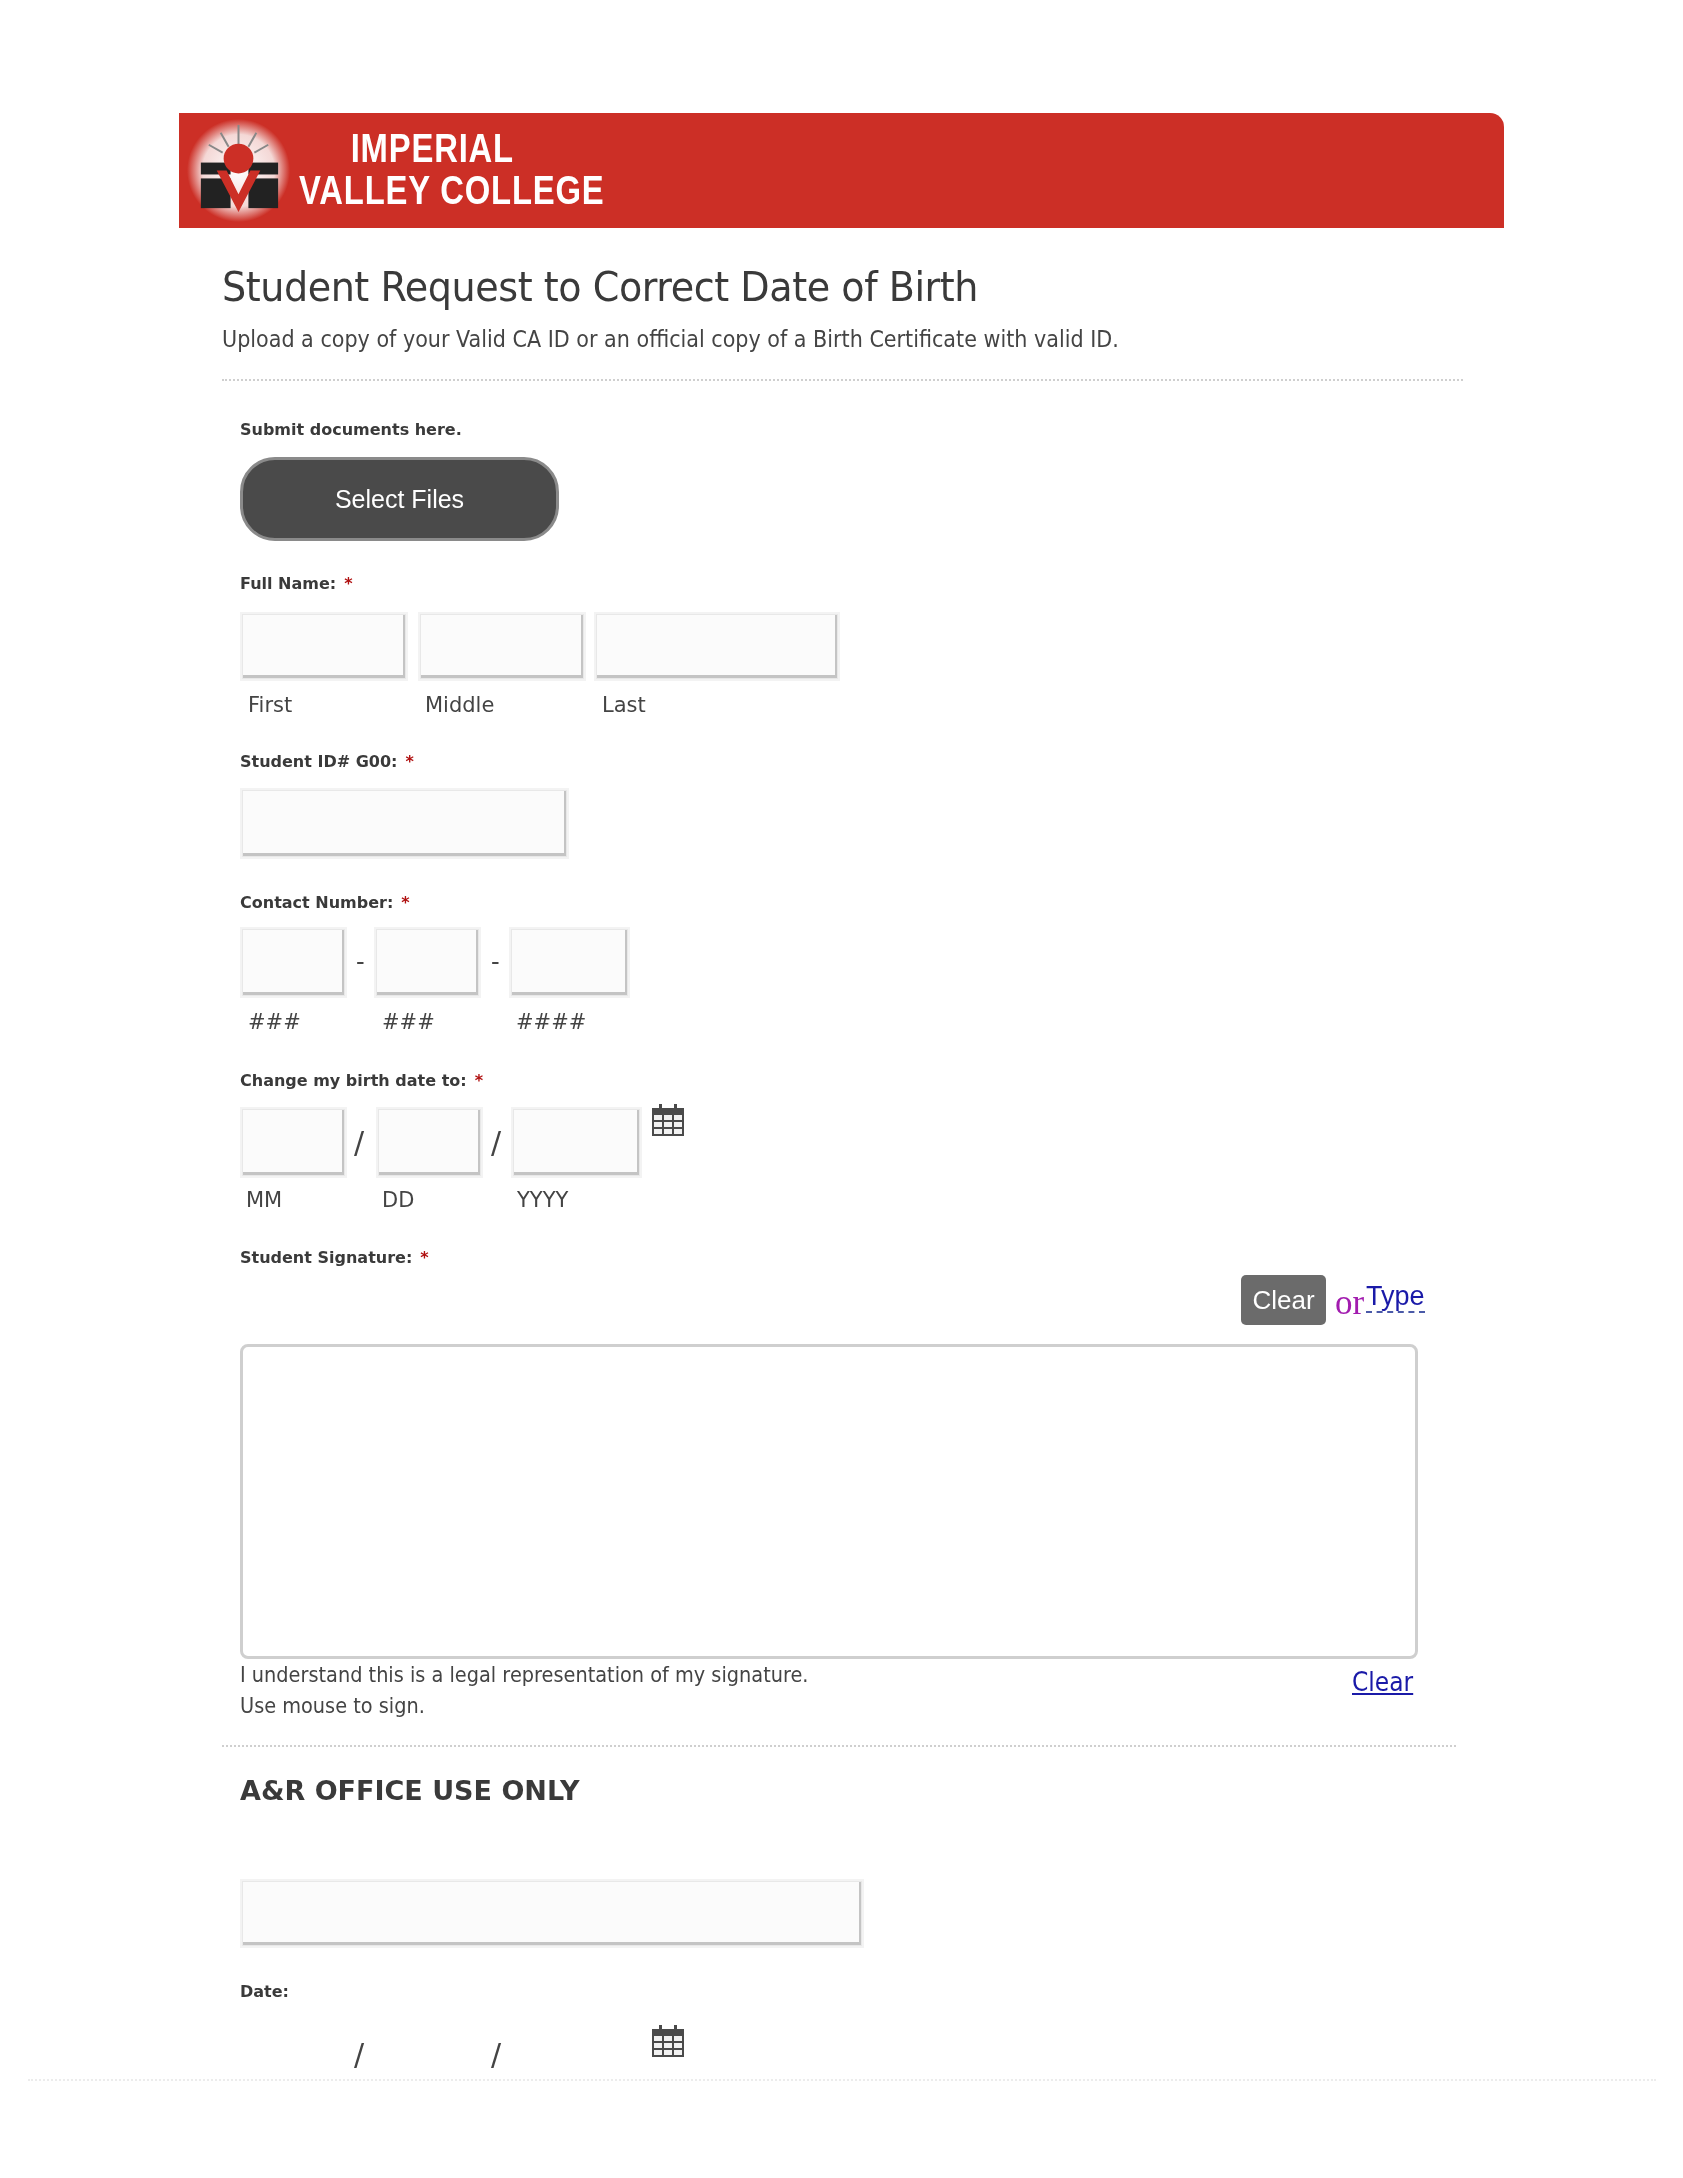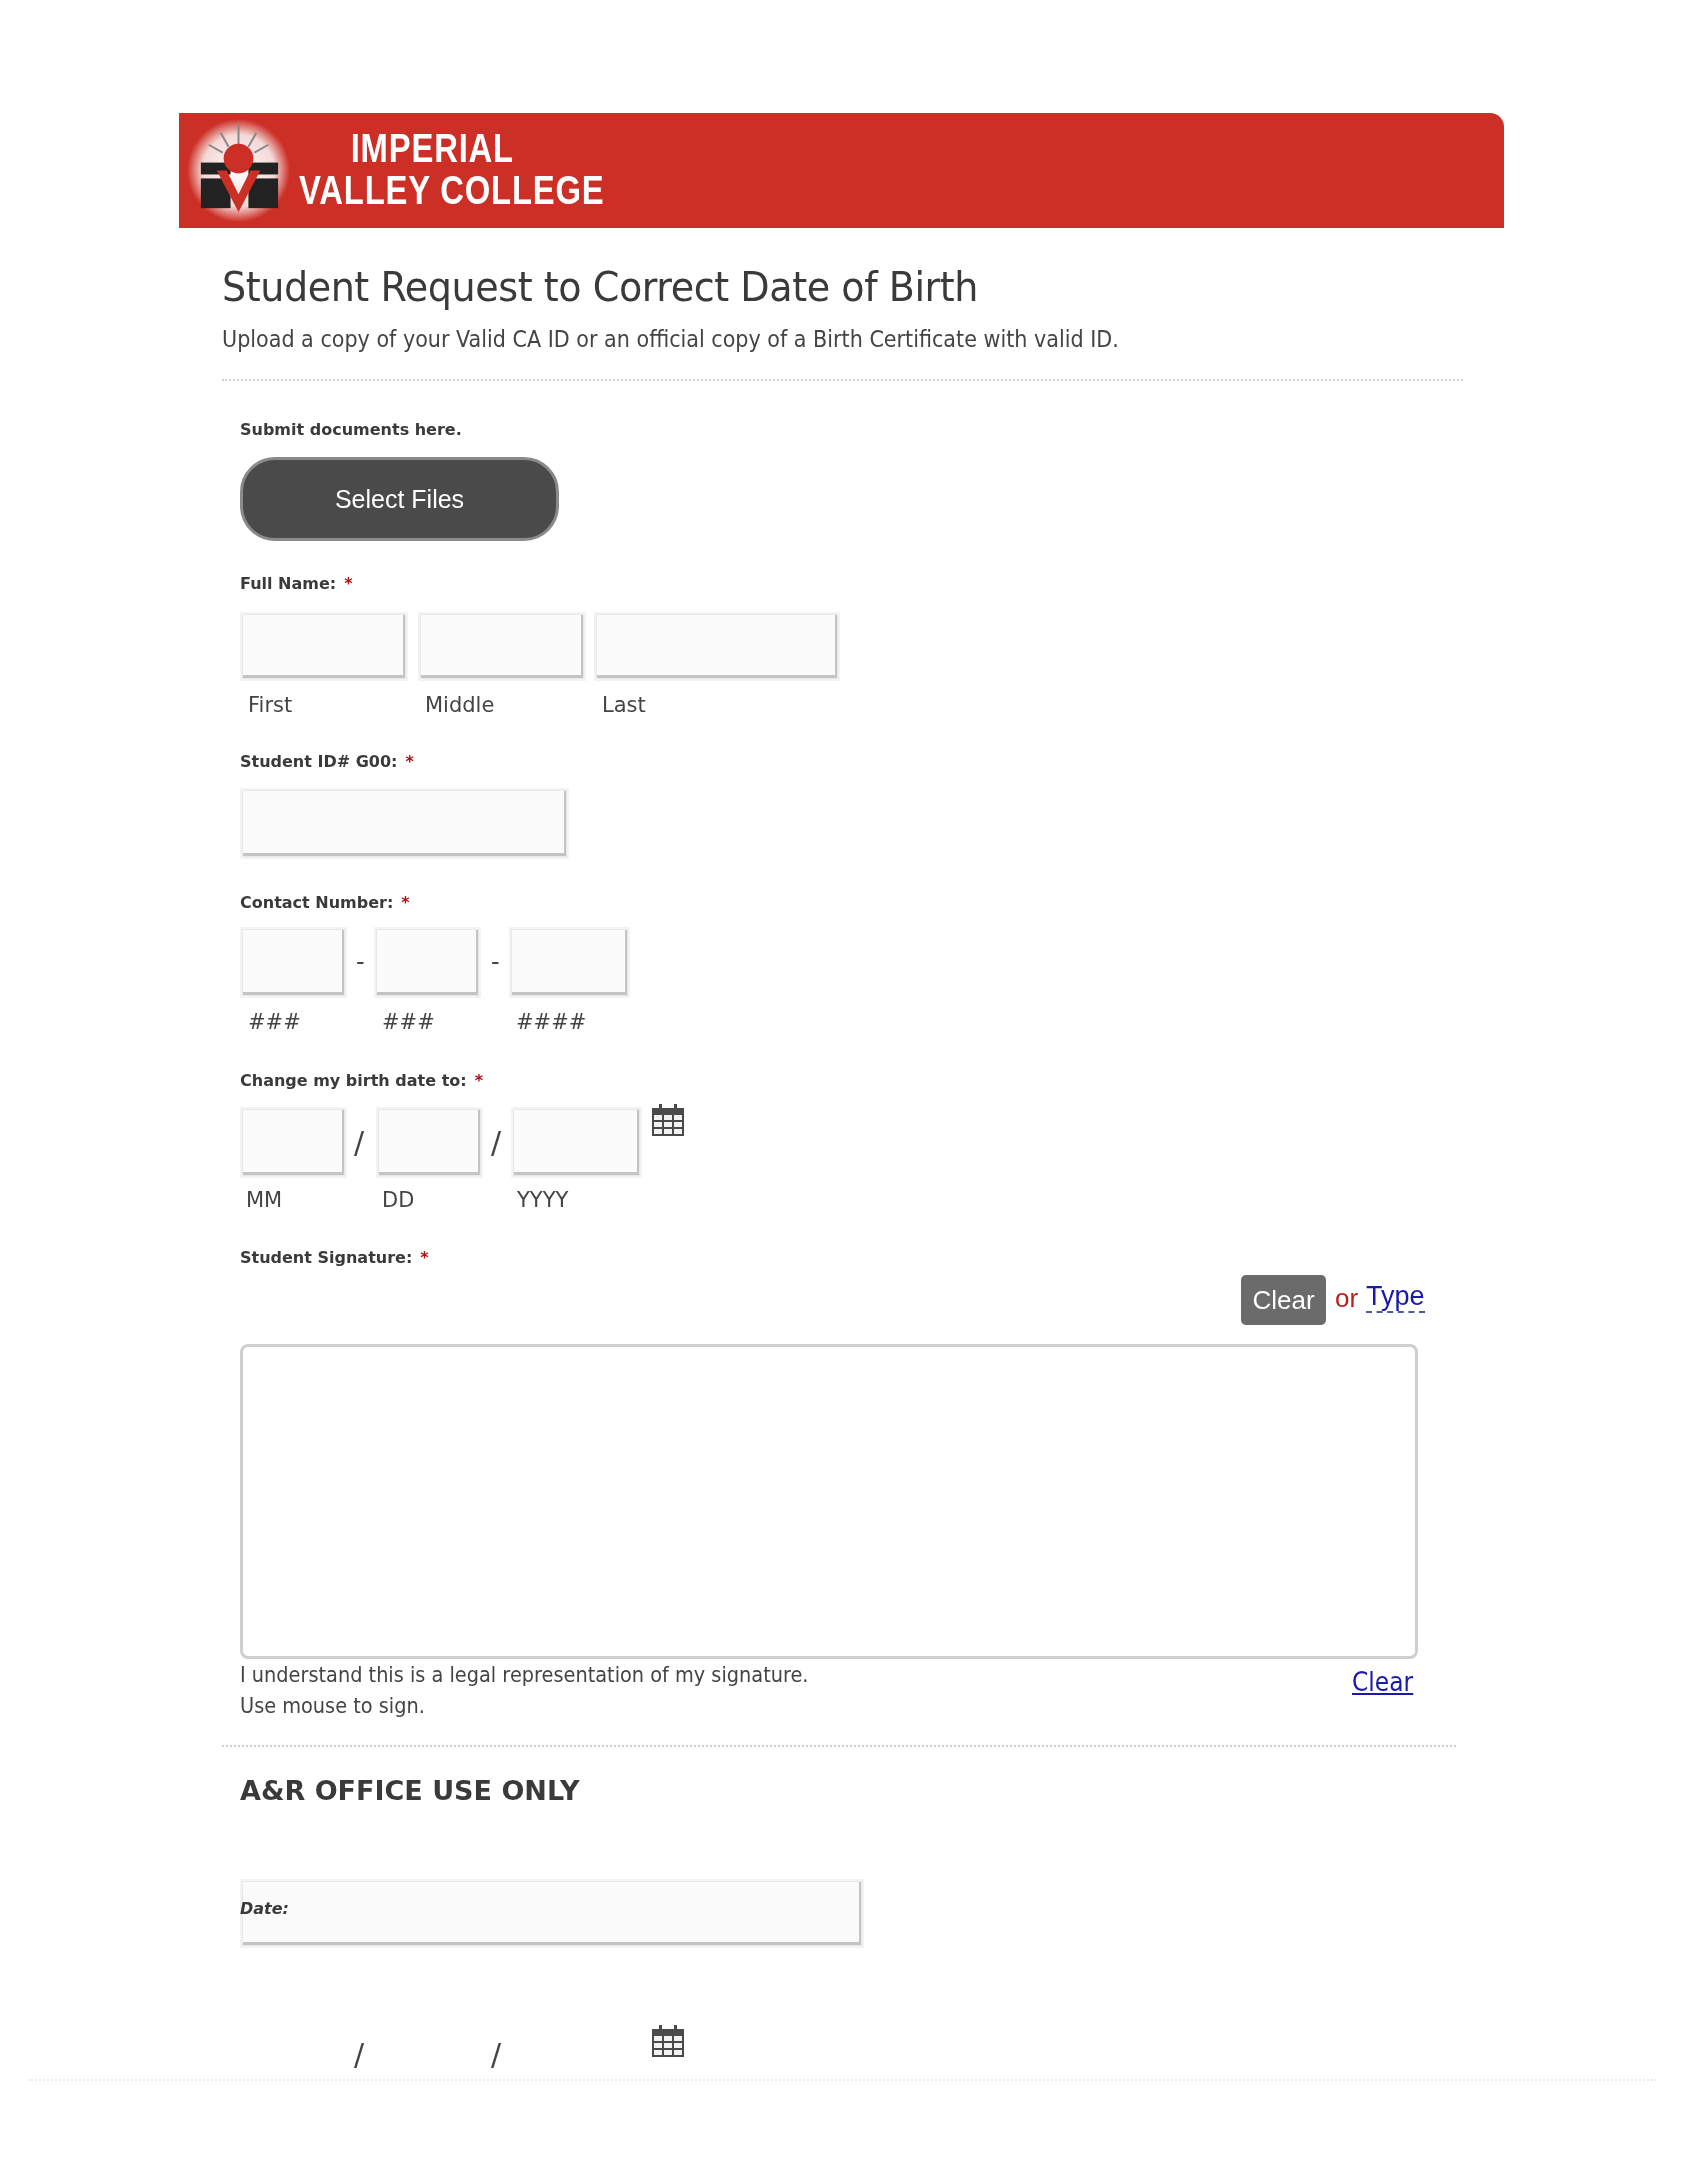--- a/index.html
+++ b/index.html
@@ -36,21 +36,21 @@
     box-shadow: inset -2px -3px 0 #c4c4c4, 0 0 0 2px #f3f3f3;
   }
   .sub { font-size: 21px; color: #444; white-space: nowrap; }
   .sep { font-size: 24px; color: #444; }
   .cal { width: 34px; height: 34px; }
   .draw-btn {
     left: 1241px; top: 1275px; width: 85px; height: 50px; background: #6b6b6b;
     border-radius: 5px; color: #fff; font-family: "Liberation Sans", sans-serif; font-size: 26px;
     display: flex; align-items: center; justify-content: center;
   }
-  .or { left: 1335px; top: 1283px; font-family: Liberation Sans, sans-serif; font-size: 26px; color: #b91c1c; }
+  .or { left: 1335px; top: 1283px; font-family: Liberation Serif, serif; font-size: 35px; color: #a21caf; }
   .type-link {
     left: 1366px; top: 1281px; font-family: "Liberation Sans", sans-serif; font-size: 27px;
     color: #1a1aa8; border-bottom: 2px dashed #4a5aa8; line-height: 30px;
   }
   .sigbox {
     left: 240px; top: 1344px; width: 1178px; height: 315px; border: 3px solid #cfcfcf;
     border-radius: 8px; box-sizing: border-box; background: #fff;
   }
   .legal { font-size: 21px; color: #444; white-space: nowrap; transform: scaleX(0.92); transform-origin: left top; }
   .clear-link { left: 1352px; top: 1667px; font-size: 26px; color: #1a1aa8; text-decoration: underline; transform: scaleX(0.9); transform-origin: left top; }
@@ -163,21 +163,21 @@
 <div class="abs type-link">Type</div>
 <div class="abs sigbox"></div>
 <div class="abs legal" style="left:240px; top:1663px;">I understand this is a legal representation of my signature.</div>
 <div class="abs legal" style="left:240px; top:1694px;">Use mouse to sign.</div>
 <div class="abs clear-link">Clear</div>
 <div class="abs dash" style="left:222px; top:1745px; width:1234px;"></div>
 
 <div class="abs section-h" style="left:240px; top:1775px;">A&amp;R OFFICE USE ONLY</div>
 <div class="abs label" style="left:240px; top:1841px;margin-top:44px;">Processed By:</div>
 <input class="abs inp" style="left: 242px; top: 1881px; width: 620px; height: 65px;" value="">
-<div class="abs label" style="left:240px; top:1899px;font-style:italic;">Date:</div>
+<div class="abs label" style="left:240px; top:1982px;">Date:</div>
 <div class="abs sep" style="left:354px; top:2037px; font-size:30px;">/</div>
 <div class="abs sep" style="left:491px; top:2037px; font-size:30px;">/</div>
 <svg class="abs cal" viewBox="0 0 34 34" style="left:651px; top:2024px;">
   <rect x="1" y="5" width="32" height="28" fill="#4a4a4a"></rect>
   <rect x="8" y="1" width="3" height="7" fill="#4a4a4a"></rect>
   <rect x="23" y="1" width="3" height="7" fill="#4a4a4a"></rect>
   <g fill="#f2f2f2">
     <rect x="3" y="12" width="8" height="5"></rect>
       <rect x="13" y="12" width="8" height="5"></rect>
       <rect x="23" y="12" width="8" height="5"></rect>

